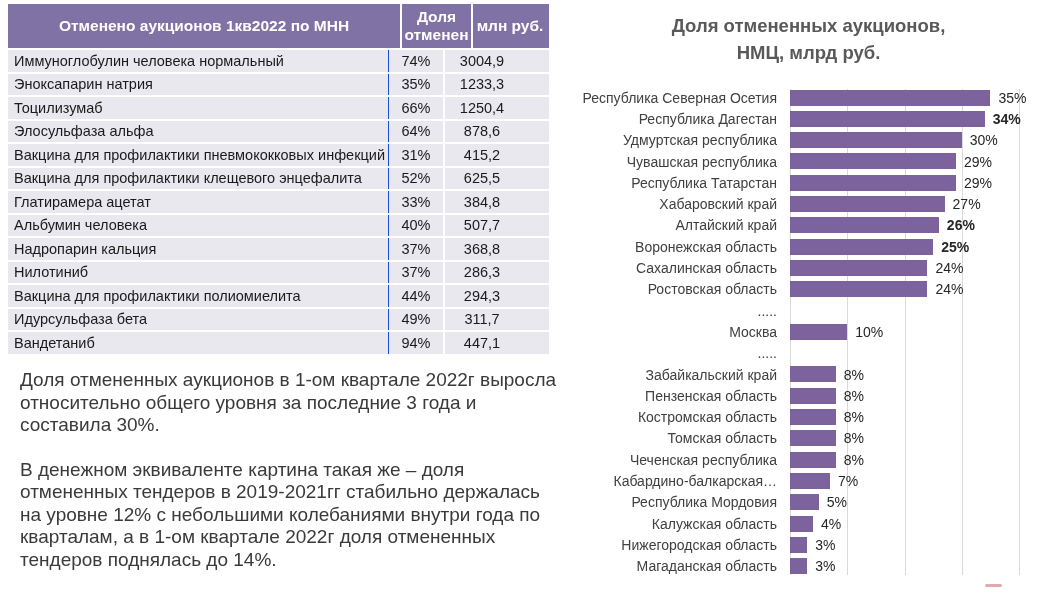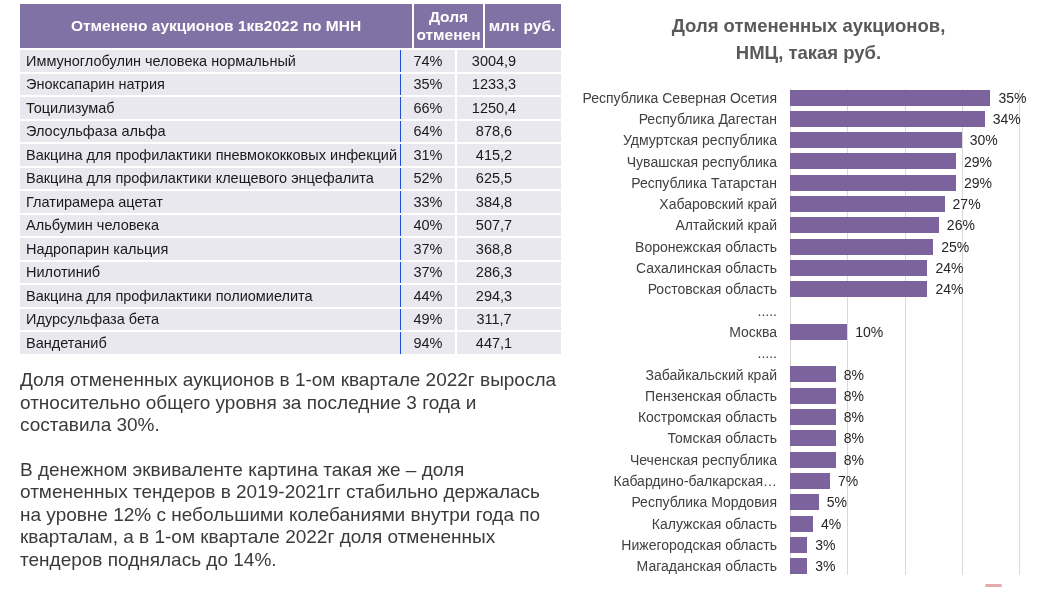--- a/index.html
+++ b/index.html
@@ -6,21 +6,21 @@
   html,body { background:#fff; }
   .page {
     position: relative;
     width: 1054px; height: 593px;
     background: #fff;
     overflow: hidden;
     font-family: "Liberation Sans", sans-serif;
   }
 
   
-  .table-panel { position: absolute; left: 20px; top: 4px; width: 541px; }
+  .table-panel { position: absolute; left: 8px; top: 4px; width: 541px; }
   .t-header { display: flex; background: var(--header-purple); color: #fff; font-weight: bold; height: 44px; }
   .t-h { display: flex; align-items: center; justify-content: center; text-align: center; font-size: 15.5px; line-height: 1.15; }
   .t-h.name  { width: 392px; }
   .t-h.share { width: 71px; border-left: 2px solid #fff; }
   .t-h.mln   { width: 76px; border-left: 2px solid #fff; }
 
   .t-row { display: flex; background: var(--row-bg); height: 21.5px; margin-top: 2px; }
   .t-c { display: flex; align-items: center; font-size: 14.5px; color: var(--text-dark); }
   .t-c.name  { width: 380px; padding-left: 6px; white-space: nowrap; overflow: hidden; }
   .t-c.share { width: 55px; justify-content: center; border-left: 1px solid #1d4ed8; }
@@ -128,21 +128,21 @@
   </div>
 
   <div class="notes">
     <p>Доля отмененных аукционов в 1-ом квартале 2022г выросла относительно общего уровня за последние 3 года и составила 30%.</p>
     <p>В денежном эквиваленте картина такая же – доля отмененных тендеров в 2019-2021гг стабильно держалась на уровне 12% с небольшими колебаниями внутри года по кварталам, а в 1-ом квартале 2022г доля отмененных тендеров поднялась до 14%.</p>
   </div>
 
   <div class="chart-panel">
     <div class="chart-title">
       <div>Доля отмененных аукционов,</div>
-      <div>НМЦ, такая руб.</div>
+      <div>НМЦ, млрд руб.</div>
     </div>
     <div class="chart">
       <div class="gridlines" id="gridlines">
           <div class="gridline" style="left: 0%;"></div>
           <div class="gridline" style="left: 25%;"></div>
           <div class="gridline" style="left: 50%;"></div>
           <div class="gridline" style="left: 75%;"></div>
           <div class="gridline" style="left: 100%;"></div>
         </div>
       <div class="c-rows" id="chart-rows">
@@ -150,21 +150,21 @@
             <div class="c-label">Республика Северная Осетия</div>
             <div class="c-plot">
               <div class="c-bar" style="width: 87.5%;"></div>
               <div class="c-val" style="left: calc(87.5% + 8px);">35%</div>
             </div>
           </div>
           <div class="c-row">
             <div class="c-label">Республика Дагестан</div>
             <div class="c-plot">
               <div class="c-bar" style="width: 85%;"></div>
-              <div class="c-val" style="left: calc(85% + 8px);">34%</div>
+              <div class="c-val" style="left: calc(85% + 8px); font-weight: bold;">34%</div>
             </div>
           </div>
           <div class="c-row">
             <div class="c-label">Удмуртская республика</div>
             <div class="c-plot">
               <div class="c-bar" style="width: 75%;"></div>
               <div class="c-val" style="left: calc(75% + 8px); text-align: right;">30%</div>
             </div>
           </div>
           <div class="c-row">
@@ -185,28 +185,28 @@
             <div class="c-label">Хабаровский край</div>
             <div class="c-plot">
               <div class="c-bar" style="width: 67.5%;"></div>
               <div class="c-val" style="left: calc(67.5% + 8px);">27%</div>
             </div>
           </div>
           <div class="c-row">
             <div class="c-label">Алтайский край</div>
             <div class="c-plot">
               <div class="c-bar" style="width: 65%;"></div>
-              <div class="c-val" style="left: calc(65% + 8px);">26%</div>
+              <div class="c-val" style="left: calc(65% + 8px); font-weight: bold;">26%</div>
             </div>
           </div>
           <div class="c-row">
             <div class="c-label">Воронежская область</div>
             <div class="c-plot">
               <div class="c-bar" style="width: 62.5%;"></div>
-              <div class="c-val" style="left: calc(62.5% + 8px);">25%</div>
+              <div class="c-val" style="left: calc(62.5% + 8px); font-weight: bold;">25%</div>
             </div>
           </div>
           <div class="c-row">
             <div class="c-label">Сахалинская область</div>
             <div class="c-plot">
               <div class="c-bar" style="width: 60%;"></div>
               <div class="c-val" style="left: calc(60% + 8px);">24%</div>
             </div>
           </div>
           <div class="c-row">

